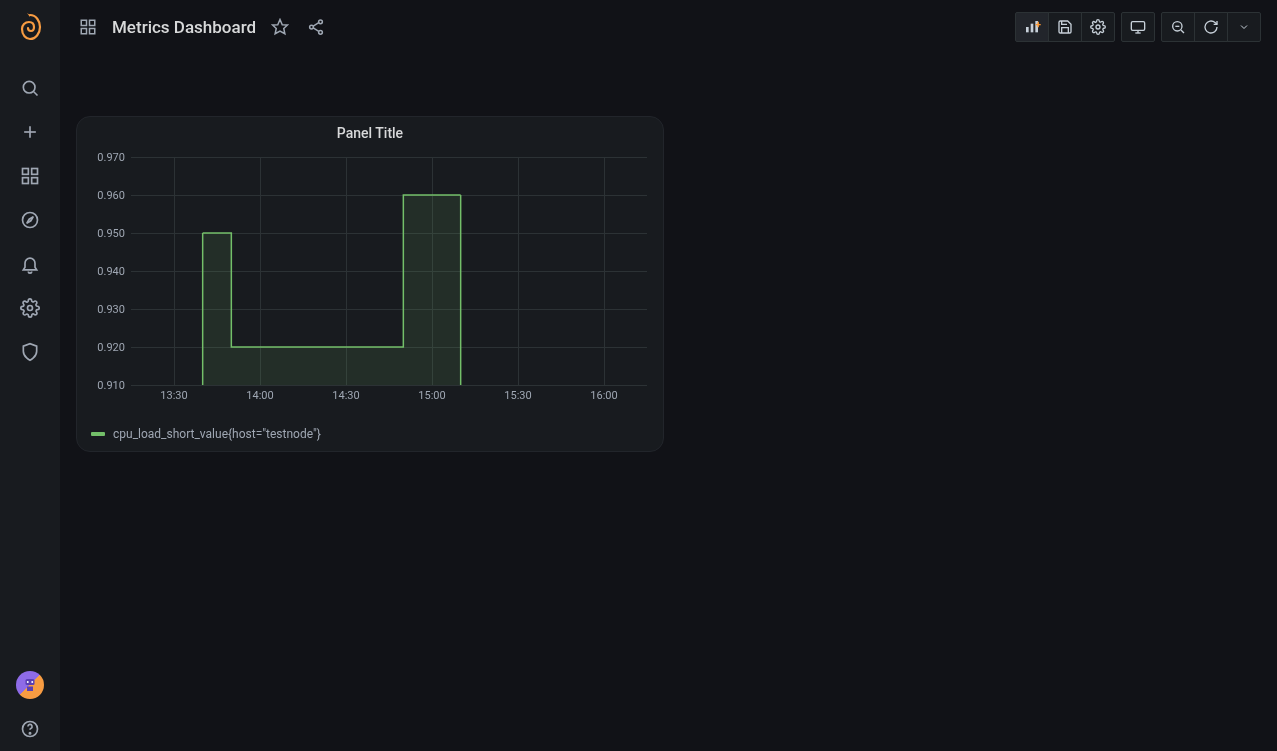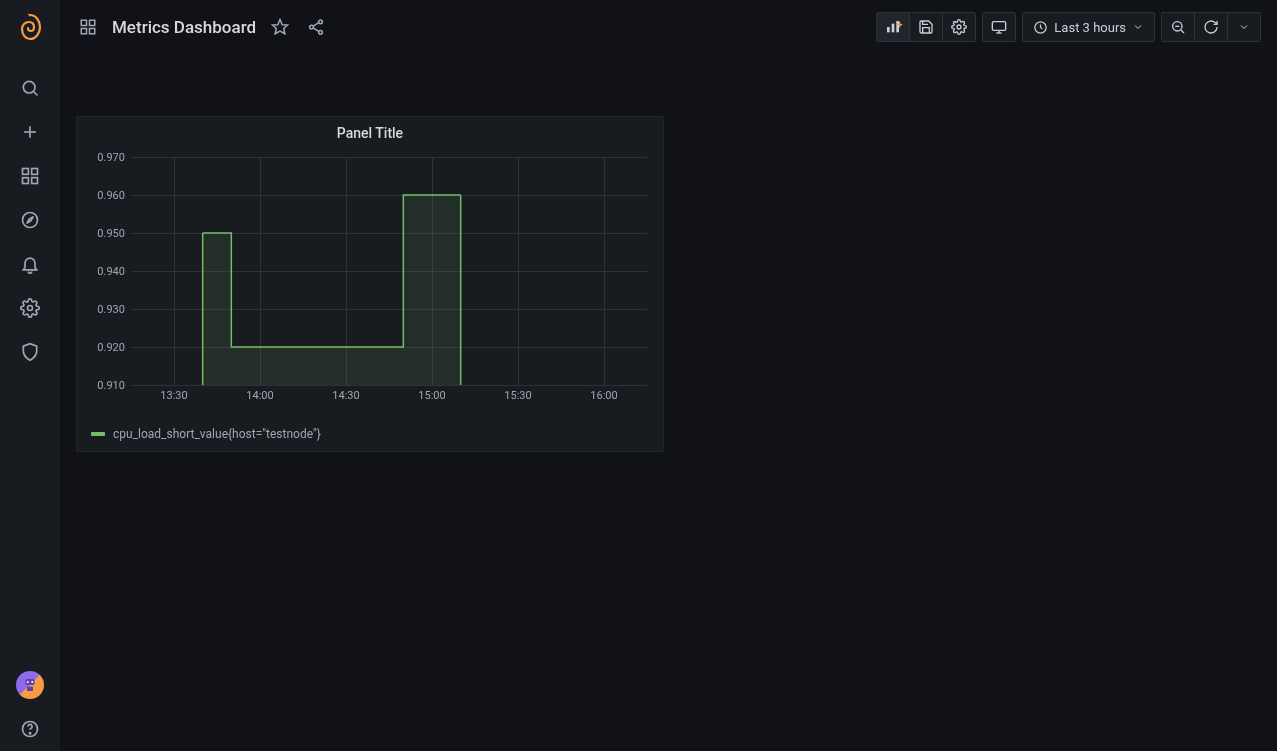--- a/index.html
+++ b/index.html
@@ -28,21 +28,21 @@
   .tb-btn.group-first { border-top-right-radius: 0; border-bottom-right-radius: 0; margin-left: 6px; }
   .tb-btn.group-mid { border-radius: 0; margin-left: -1px; }
   .tb-btn.group-last { border-top-left-radius: 0; border-bottom-left-radius: 0; margin-left: -1px; }
   .tb-btn .lbl { font-size: 13px; color: #c7d0d9; white-space: nowrap; }
   .tb-btn.active { background: #22252b; }
   .tb-btn.addpanel { position: relative; }
   .plus-dot { position: absolute; top: 6px; right: 7px; color: #ff9830; font-size: 10px; font-weight: bold; }
 
   
   .content { flex: 1; padding: 16px; }
-  .panel { width: 588px; height: 336px; background: #181b1f; border: 1px solid #22252b; border-radius: 0; display: flex; flex-direction: column; }
+  .panel { width: 588px; height: 336px; background: #181b1f; border: 1px solid #22252b; border-radius: 14px; display: flex; flex-direction: column; }
   .panel-title { text-align: center; font-size: 14px; font-weight: 500; color: #d8d9da; padding: 8px 0 4px; }
   .chart-wrap { flex: 1; position: relative; padding: 4px 10px 0 10px; }
   .legend { display: flex; align-items: center; gap: 8px; padding: 6px 14px 10px; font-size: 12px; color: #9fa7b3; }
   .legend-swatch { width: 14px; height: 4px; background: #73bf69; border-radius: 1px; }
 
   svg { display: block; }
   .axis-label { font-size: 11px; fill: #9fa7b3; }
   .grid-line { stroke: #2c3235; stroke-width: 1; shape-rendering: crispEdges; }
   .series-line { stroke: #73bf69; stroke-width: 1.5; fill: none; }
   .series-area { fill: rgba(115,191,105,0.12); }
@@ -174,30 +174,20 @@
         </div>
 
         <div class="tb-btn">
           <svg width="16" height="16" viewBox="0 0 24 24" fill="none" stroke="currentColor" stroke-width="2">
               <rect x="2" y="4" width="20" height="13" rx="2"></rect>
               <line x1="8" y1="21" x2="16" y2="21"></line>
               <line x1="12" y1="17" x2="12" y2="21"></line>
             </svg>
         </div>
 
-        <div class="tb-btn" style="padding:0 10px;">
-          <svg width="15" height="15" viewBox="0 0 24 24" fill="none" stroke="currentColor" stroke-width="2">
-              <circle cx="12" cy="12" r="9"></circle>
-              <polyline points="12 7 12 12 15 14"></polyline>
-            </svg>
-          <span class="lbl">Last 3 hours</span>
-          <svg width="12" height="12" viewBox="0 0 24 24" fill="none" stroke="currentColor" stroke-width="2">
-              <polyline points="6 9 12 15 18 9"></polyline>
-            </svg>
-        </div>
 
         <div class="tb-btn group-first">
           <svg width="16" height="16" viewBox="0 0 24 24" fill="none" stroke="currentColor" stroke-width="2">
               <circle cx="11" cy="11" r="7"></circle>
               <line x1="21" y1="21" x2="16.5" y2="16.5"></line>
               <line x1="8" y1="11" x2="14" y2="11"></line>
             </svg>
         </div>
         <div class="tb-btn group-mid">
           <svg width="16" height="16" viewBox="0 0 24 24" fill="none" stroke="currentColor" stroke-width="2">

